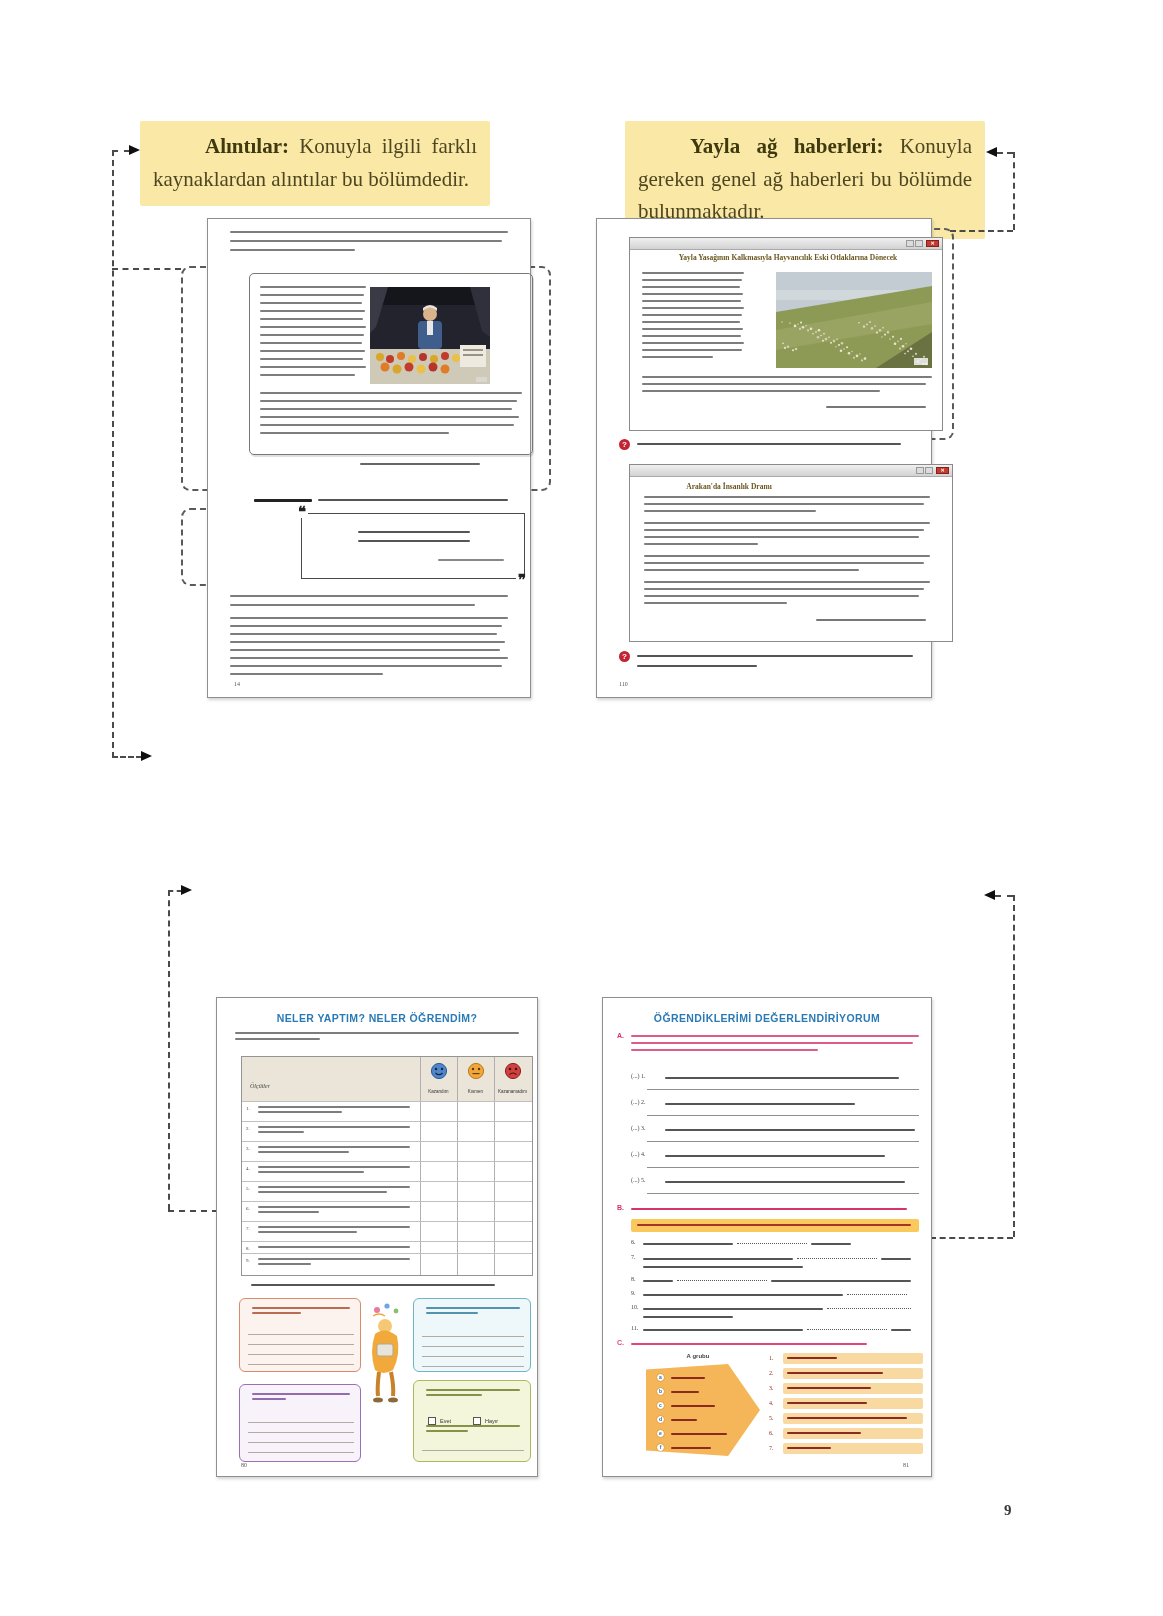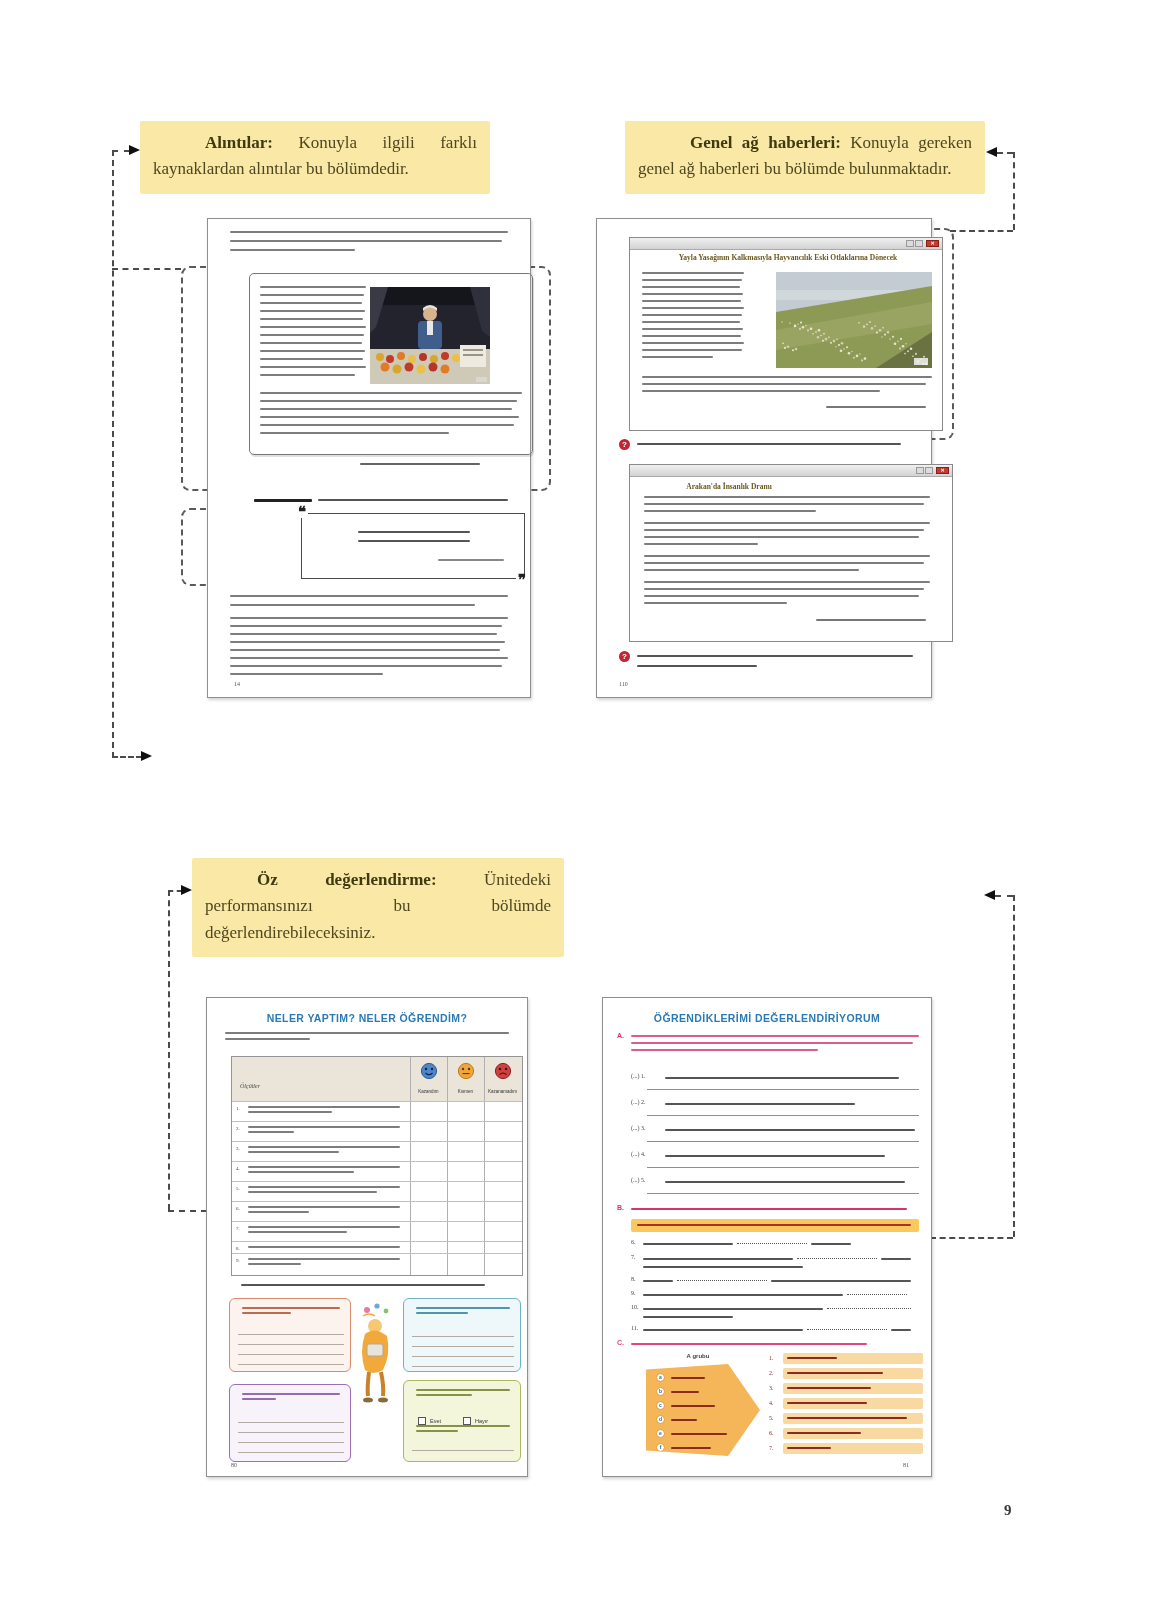--- a/index.html
+++ b/index.html
@@ -2,21 +2,21 @@
 <html><head>
 <meta charset="utf-8">
 <style>
   html,body{margin:0;padding:0;background:#fff;}
   .canvas{position:relative;width:1163px;height:1616px;background:#fff;overflow:hidden;
           font-family:"Liberation Serif",serif;}
   .abs{position:absolute;}
 
   
   .callout{position:absolute;background:#fae9a6;border-radius:2px;padding:9px 13px 11px;
-           font-size:17px;line-height:1.55;color:#4e4620;text-align:justify;text-indent:52px;}
+           font-size:21px;line-height:1.55;color:#4e4620;text-align:justify;text-indent:52px;}
   .callout b{color:#3f3910;}
 
   
   .dh{position:absolute;height:0;border-top:2px dashed #4a4a4a;}
   .dv{position:absolute;width:0;border-left:2px dashed #4a4a4a;}
   .drect{position:absolute;border:2px dashed #5a5a5a;border-radius:9px;}
   .ar{position:absolute;width:0;height:0;border-top:5px solid transparent;border-bottom:5px solid transparent;border-left:11px solid #101010;}
   .al{position:absolute;width:0;height:0;border-top:5px solid transparent;border-bottom:5px solid transparent;border-right:11px solid #101010;}
 
   
@@ -76,24 +76,21 @@
 </style>
 </head>
 <body>
 
 <div class="canvas">
 
   <div class="callout" style="left:140px;top:121px;width:324px;">
     <b>Alıntılar:</b><span> Konuyla ilgili farklı kaynaklardan alıntılar bu bölümdedir.</span>
   </div>
   <div class="callout" style="left:625px;top:121px;width:334px;">
-    <b>Genel ağ haberleri:</b><span> Konuyla gereken genel ağ haberleri bu bölümde bulunmaktadır.</span>
-  </div>
-  <div class="callout" style="left:192px;top:858px;width:346px;">
-    <b>Öz değerlendirme:</b><span> Ünitedeki performansınızı bu bölümde değerlendirebileceksiniz.</span>
+    <b>Yayla ağ haberleri:</b><span> Konuyla gereken genel ağ haberleri bu bölümde bulunmaktadır.</span>
   </div>
 
   <div class="dv" style="left:112px;top:150px;height:608px;"></div>
   <div class="dh" style="left:112px;top:150px;width:18px;"></div>
   <div class="ar" style="left:129px;top:145px;"></div>
   <div class="dh" style="left:112px;top:268px;width:69px;"></div>
   <div class="dh" style="left:112px;top:756px;width:30px;"></div>
   <div class="ar" style="left:141px;top:751px;"></div>
 
   <div class="al" style="left:986px;top:147px;"></div>
@@ -352,21 +349,21 @@
         </div>
       <div class="bar" style="left:186px;top:154px;width:110px;background:#777;"></div>
     </div>
 
     <div class="qicon" style="left:22px;top:432px;"></div>
     <div class="bar" style="left:40px;top:436px;width:276px;"></div>
     <div class="bar" style="left:40px;top:446px;width:120px;"></div>
     <div class="pfooter" style="left:22px;top:462px;">110</div>
   </div>
 
-  <div class="page" style="left:206px;top:997px;width:320px;height:478px;">
+  <div class="page" style="left:216px;top:997px;width:320px;height:478px;">
     <div class="ptitle" style="top:14px;">NELER YAPTIM? NELER ÖĞRENDİM?</div>
     <div class="greek p6" style="left:18px;top:34px;width:284px;">
         <i style="width: 100%;"></i>
         <i style="width: 30%;"></i>
       </div>
 
     <div class="tablebox" style="left:24px;top:58px;width:290px;height:218px;">
       <div class="thead">
         <span style="position:absolute;left:8px;top:26px;font:italic 6px 'Liberation Serif',serif;color:#444;">Ölçütler</span>
         <svg class="abs" style="left:188px;top:5px;" width="18" height="18" viewBox="0 0 18 18">

